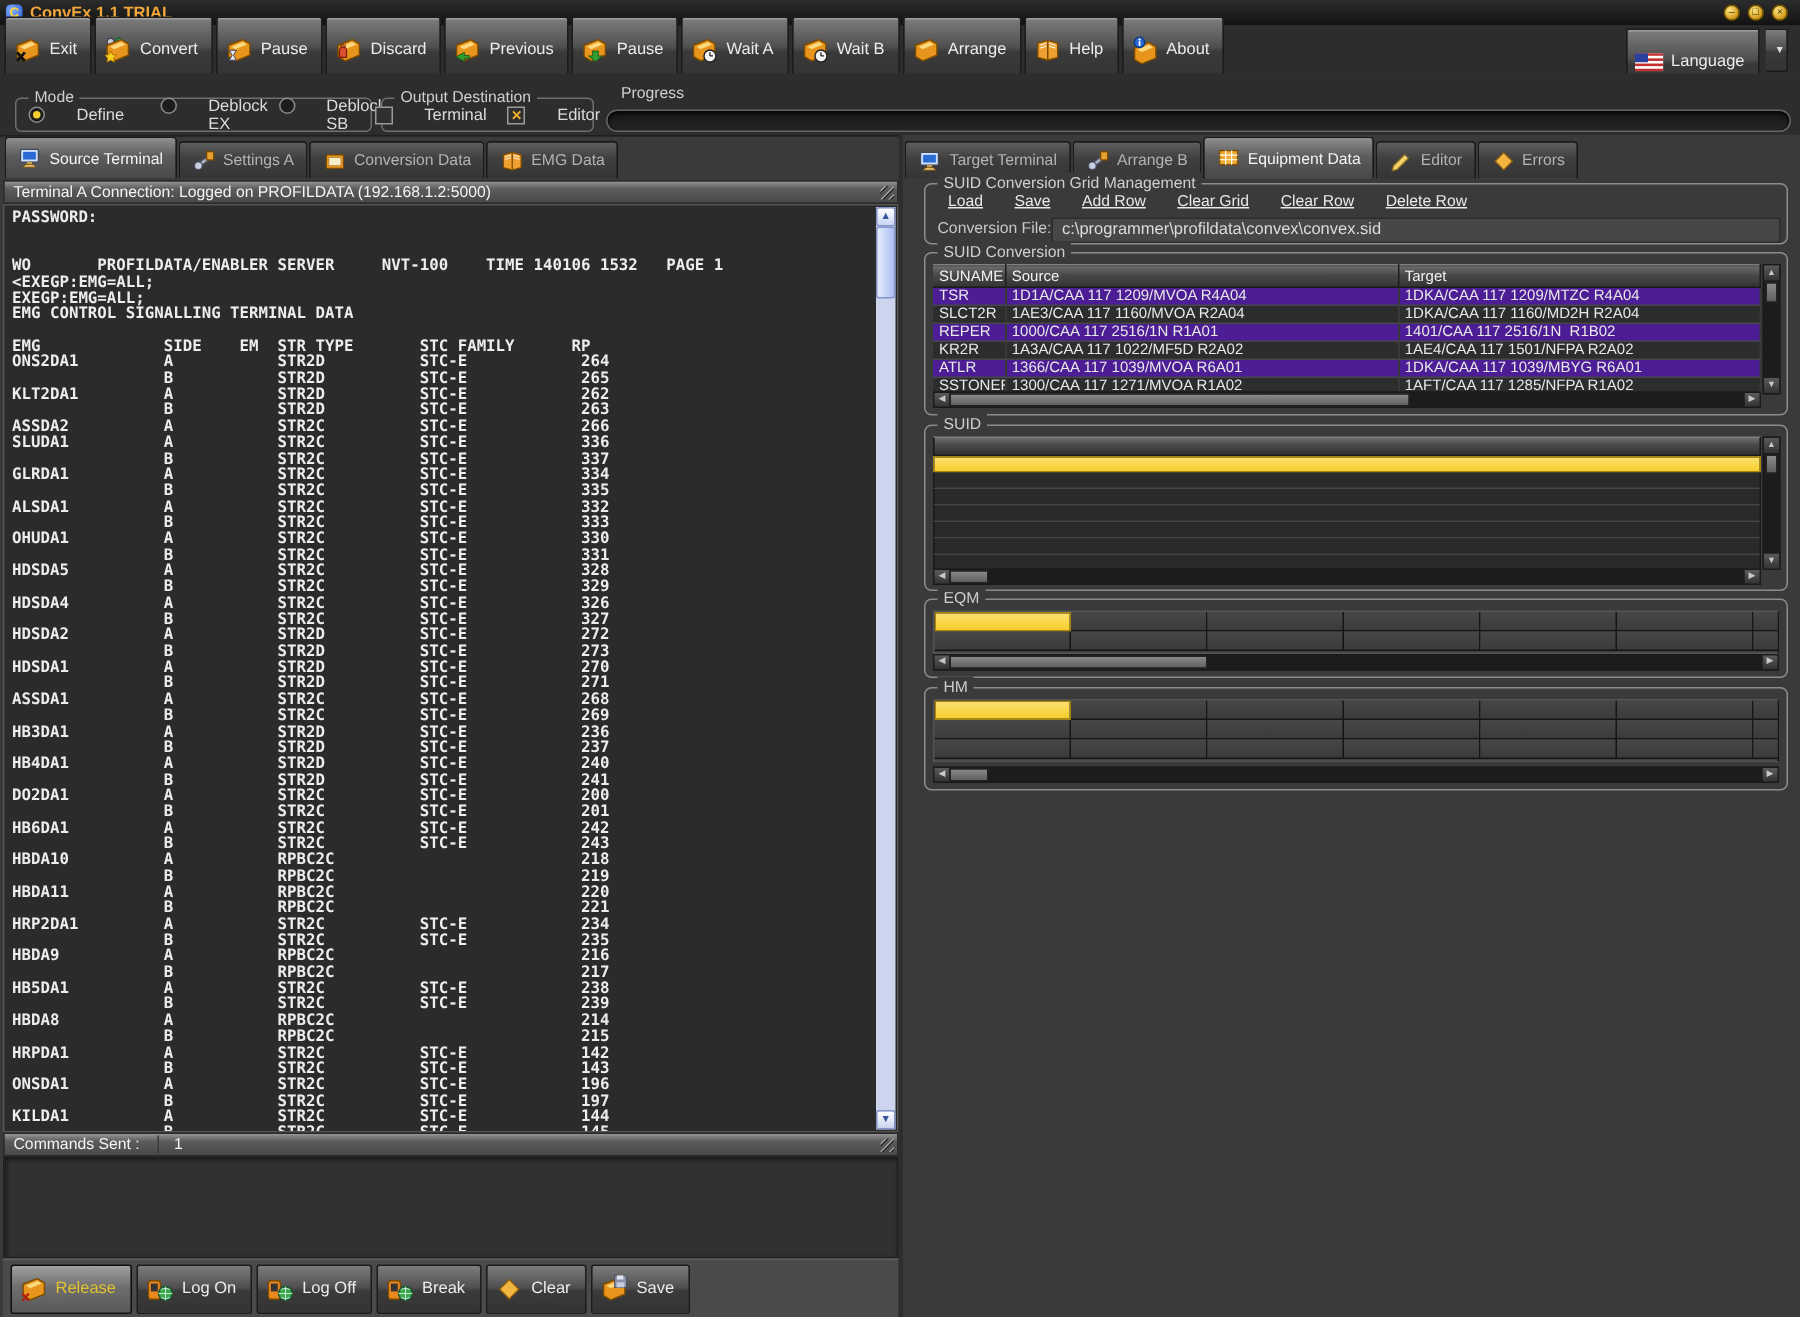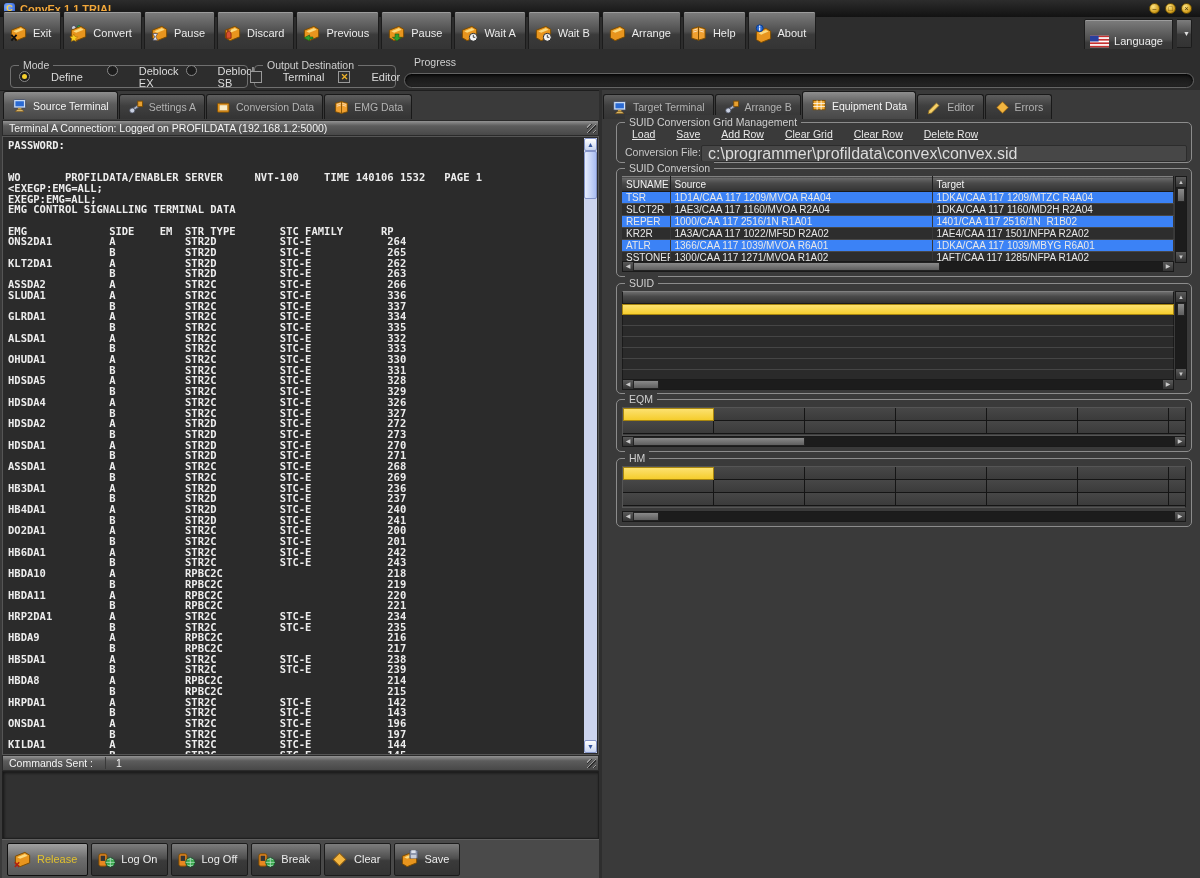--- a/index.html
+++ b/index.html
@@ -75,26 +75,26 @@
   .btnbar{position:absolute;left:0;top:749px;width:100%;height:39px;background:#4a4a4a;border-top:1px solid #5e5e5e;
           display:flex;align-items:center;padding-left:5px;box-sizing:border-box;gap:3px}
   .bb-btn{height:33px;padding:0 10px 0 5px;display:inline-flex;align-items:center;gap:5px;
           background:linear-gradient(#7d7d7d,#4f4f4f 46%,#3a3a3a 54%,#333);
           border:1px solid #1c1c1c;border-radius:2px;color:#ececec;font-size:11px;font-family:inherit}
   .bb-btn.active{background:linear-gradient(#a0a0a0,#6e6e6e 46%,#585858);color:#e2c22e;border-color:#101010}
   
   .links{display:flex;gap:21px;position:absolute;left:15px;top:5px}
   .link{font-size:10.5px;color:#e9e9e9;text-decoration:underline;white-space:nowrap}
   .filefield{position:absolute;left:84px;right:4px;top:22px;height:15px;background:#474747;border:1px solid #2c2c2c;
-             border-radius:2px;font-size:16px;color:#dcdcdc;padding:0 6px;line-height:15px;white-space:nowrap;overflow:hidden}
+             border-radius:2px;font-size:11px;color:#dcdcdc;padding:0 6px;line-height:15px;white-space:nowrap;overflow:hidden}
   .filelabel{position:absolute;left:8px;top:23px;font-size:10.5px;color:#c8c8c8}
   table.sctab{border-collapse:collapse;table-layout:fixed;width:100%}
   .sctab th{background:linear-gradient(#6d6d6d,#4a4a4a 40%,#323232);border-right:1px solid #1e1e1e;border-top:1px solid #808080;
             border-bottom:1px solid #1a1a1a;font-size:10px;font-weight:normal;color:#f2f2f2;text-align:left;padding:1px 4px;height:12px}
-  .sctab td{background:#3b82f6;border-right:1px solid #383838;border-bottom:1px solid #474747;font-size:10px;color:#e8e8e8;
+  .sctab td{background:#4c1d95;border-right:1px solid #383838;border-bottom:1px solid #474747;font-size:10px;color:#e8e8e8;
             padding:0 4px;height:11px;white-space:pre;overflow:hidden}
   .sctab tr:nth-child(even) td{background:#2d2d2d}
   .dsbv{position:absolute;width:12px;background:#262626;border:1px solid #1a1a1a;display:flex;flex-direction:column;box-sizing:border-box}
   .dsbh{position:absolute;height:11px;background:#1c1c1c;border:1px solid #1a1a1a;display:flex;box-sizing:border-box}
   .dbtn{flex:none;background:linear-gradient(#5a5a5a,#333);color:#c8c8c8;font-size:6px;text-align:center}
   .dsbv .dbtn{height:10px;line-height:10px}
   .dsbh .dbtn{width:10px;line-height:9px}
   .dtrack{flex:1;position:relative;background:#1c1c1c}
   .dthumb{position:absolute;background:linear-gradient(#8a8a8a,#5f5f5f);border:1px solid #222;box-sizing:border-box}
   .hdrrow{background:linear-gradient(#6d6d6d,#4a4a4a 40%,#323232);border:1px solid #1a1a1a;border-top-color:#808080;box-sizing:border-box}

